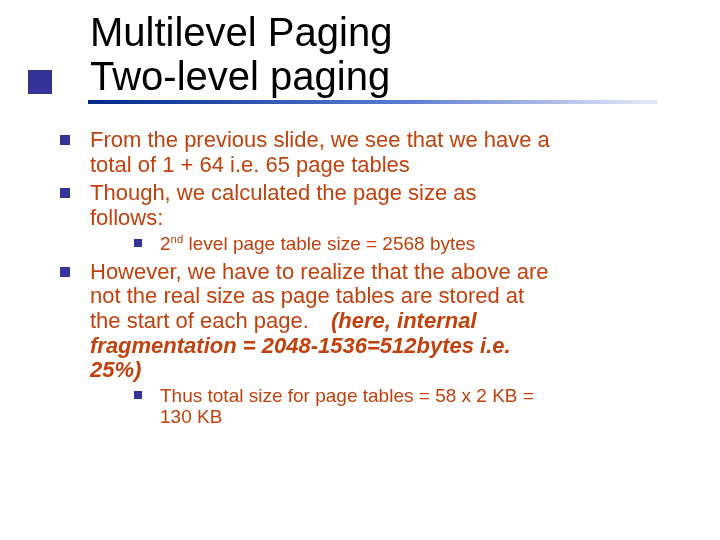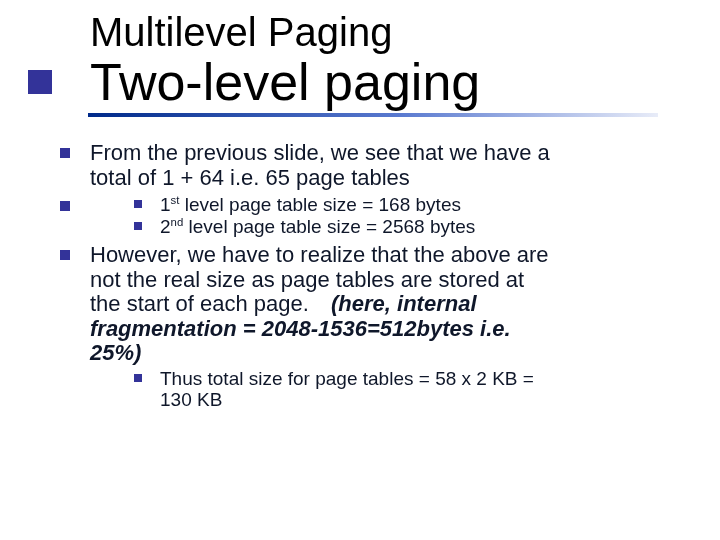--- a/index.html
+++ b/index.html
@@ -23,21 +23,21 @@
     margin-top: 0;
   }
   .title-line1 {
     font-family: Arial, Helvetica, sans-serif;
     font-size: 40px;
     line-height: 1.1;
     color: #000;
   }
   .title-line2 {
     font-family: Arial, Helvetica, sans-serif;
-    font-size: 52px;
+    font-size: 40px;
     line-height: 1.1;
     color: #000;
   }
   .title-underline {
     height: 4px;
     width: 570px;
     margin-left: -2px;
     margin-top: 2px;
     background: linear-gradient(to right, #002a8a, #5a7ad0 55%, #e8ecf8);
   }
@@ -47,21 +47,21 @@
     top: 70px;
     width: 24px;
     height: 24px;
     background: #333399;
   }
   .body {
     margin-top: 24px;
     font-family: Arial, Helvetica, sans-serif;
     font-size: 22px;
     line-height: 1.12;
-    color: #0f172a;
+    color: #c2410c;
   }
   ul.top {
     list-style: none;
     margin: 0;
     padding: 0 0 0 40px;
   }
   ul.top > li {
     position: relative;
     padding-left: 30px;
     margin-bottom: 4px;
@@ -121,24 +121,22 @@
   </div>
 
   <div class="body">
     <ul class="top">
 
       <li>
         <span>From the previous slide, we see that we have a total of 1 + 64 i.e. 65 page tables</span>
       </li>
 
       <li>
+        <span>Though, we calculated the page size as follows:</span>
         <ul class="sub">
-          <li>
-            <span>1</span><sup>st</sup><span> level page table size =  168 bytes</span>
-          </li>
           <li>
             <span>2</span><sup>nd</sup><span> level page table size = 2568 bytes</span>
           </li>
         </ul>
       </li>
 
       <li>
         <span>However, we have to realize that the above are not the real size as page tables are stored at the start of each page. </span><span class="frag">(here, internal fragmentation = 2048-1536=512bytes i.e. 25%)</span>
         <ul class="sub">
           <li>

